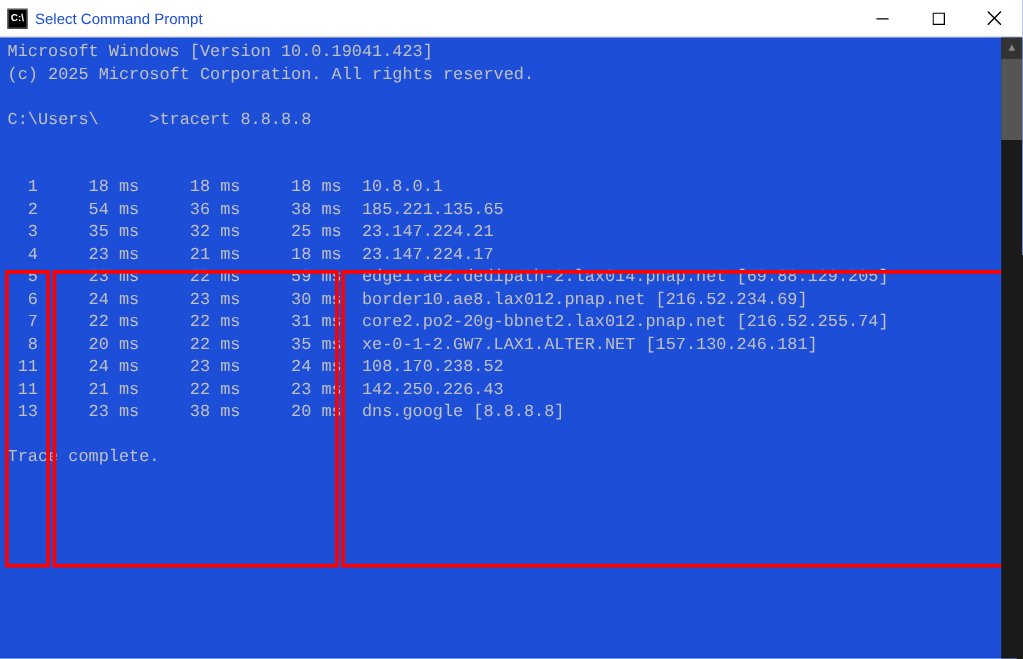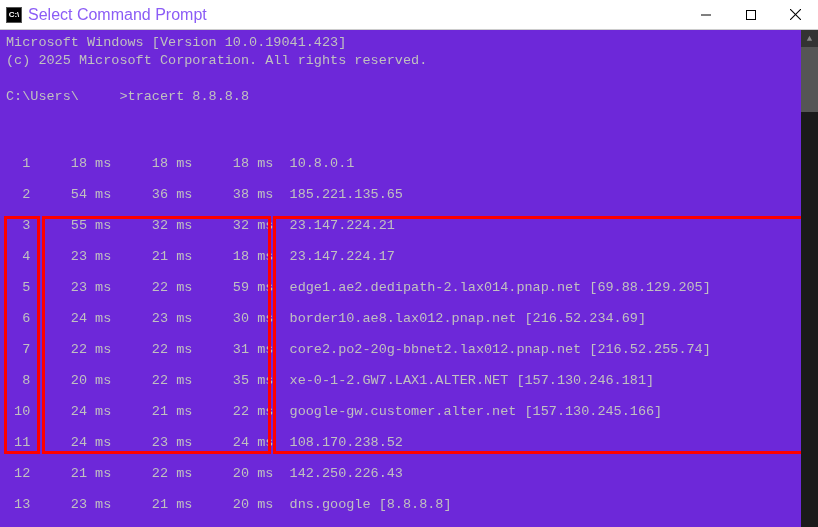--- a/index.html
+++ b/index.html
@@ -27,40 +27,40 @@
       display: inline-flex;
       align-items: center;
       justify-content: center;
       margin-right: 6px;
       font-family: Arial, sans-serif;
       font-weight: bold;
       border: 1px solid #555;
     }
     .title-text {
       font-family: 'Segoe UI', Tahoma, sans-serif;
-      font-size: 16px;
-      color: #8b5cf6;
+      font-size: 12px;
+      color: #1d4ed8;
       flex: 1;
     }
     .win-controls { display: flex; height: 100%; }
     .win-btn {
       width: 45px;
       height: 100%;
       display: flex;
       align-items: center;
       justify-content: center;
       font-family: 'Segoe UI', Arial, sans-serif;
       font-size: 13px;
       color: #000;
       background: transparent;
       border: none;
     }
     .win-btn svg { stroke: #000; }
     .terminal {
-      background: #6d28d9;
+      background: #1d4ed8;
       color: #c0c0c0;
       width: 100%;
       height: calc(100% - 30px);
       padding: 4px 6px;
       font-size: 13.5px;
       line-height: 18px;
       position: relative;
       overflow: hidden;
     }
     .scroll-track { position: absolute; right: 0; top: 0; width: 17px; height: 100%; background: #1a1a1a; }
@@ -70,21 +70,21 @@
     .highlight-box {
       border: 3px solid #ff0000;
       position: absolute;
     }
     
     .hb1 { left: 4px;   width: 36px;  top: 186px; height: 238px; }
     
     .hb2 { left: 42px;  width: 229px; top: 186px; height: 238px; }
     
     .hb3 { left: 273px; width: 537px; top: 186px; height: 238px; }
-    .hop-row { display: block; white-space: pre; margin-top: 13px; }
+    .hop-row { display: block; white-space: pre; }
   </style>
 </head>
 <body>
 <div class="window">
 
   <div class="title-bar">
     <span class="title-icon">C:\</span>
     <span class="title-text">Select Command Prompt</span>
     <div class="win-controls">
       <button class="win-btn">
@@ -110,30 +110,29 @@
     <div class="line">Microsoft Windows [Version 10.0.19041.423]</div>
     <div class="line">(c) 2025 Microsoft Corporation. All rights reserved.</div>
     <div class="line"> </div>
     <div class="line"><span>C:\Users\</span><span>     </span><span>&gt;tracert 8.8.8.8</span></div>
     <div class="line"> </div>
     <div class="line"> </div>
 
     <div id="hops-container">
         <div class="hop-row">  1     18 ms     18 ms     18 ms  10.8.0.1</div>
         <div class="hop-row">  2     54 ms     36 ms     38 ms  185.221.135.65</div>
-        <div class="hop-row">  3     55 ms     32 ms     32 ms  23.147.224.21</div>
+        <div class="hop-row">  3     35 ms     32 ms     25 ms  23.147.224.21</div>
         <div class="hop-row">  4     23 ms     21 ms     18 ms  23.147.224.17</div>
         <div class="hop-row">  5     23 ms     22 ms     59 ms  edge1.ae2.dedipath-2.lax014.pnap.net [69.88.129.205]</div>
         <div class="hop-row">  6     24 ms     23 ms     30 ms  border10.ae8.lax012.pnap.net [216.52.234.69]</div>
         <div class="hop-row">  7     22 ms     22 ms     31 ms  core2.po2-20g-bbnet2.lax012.pnap.net [216.52.255.74]</div>
         <div class="hop-row">  8     20 ms     22 ms     35 ms  xe-0-1-2.GW7.LAX1.ALTER.NET [157.130.246.181]</div>
-        <div class="hop-row"> 10     24 ms     21 ms     22 ms  google-gw.customer.alter.net [157.130.245.166]</div>
         <div class="hop-row"> 11     24 ms     23 ms     24 ms  108.170.238.52</div>
-        <div class="hop-row"> 12     21 ms     22 ms     20 ms  142.250.226.43</div>
-        <div class="hop-row"> 13     23 ms     21 ms     20 ms  dns.google [8.8.8.8]</div>
+        <div class="hop-row"> 11     21 ms     22 ms     23 ms  142.250.226.43</div>
+        <div class="hop-row"> 13     23 ms     38 ms     20 ms  dns.google [8.8.8.8]</div>
       </div>
 
     <div class="line"> </div>
     <div class="line">Trace complete.</div>
 
     <div class="highlight-box hb1"></div>
     <div class="highlight-box hb2"></div>
     <div class="highlight-box hb3"></div>
 
     <div class="scroll-track">

